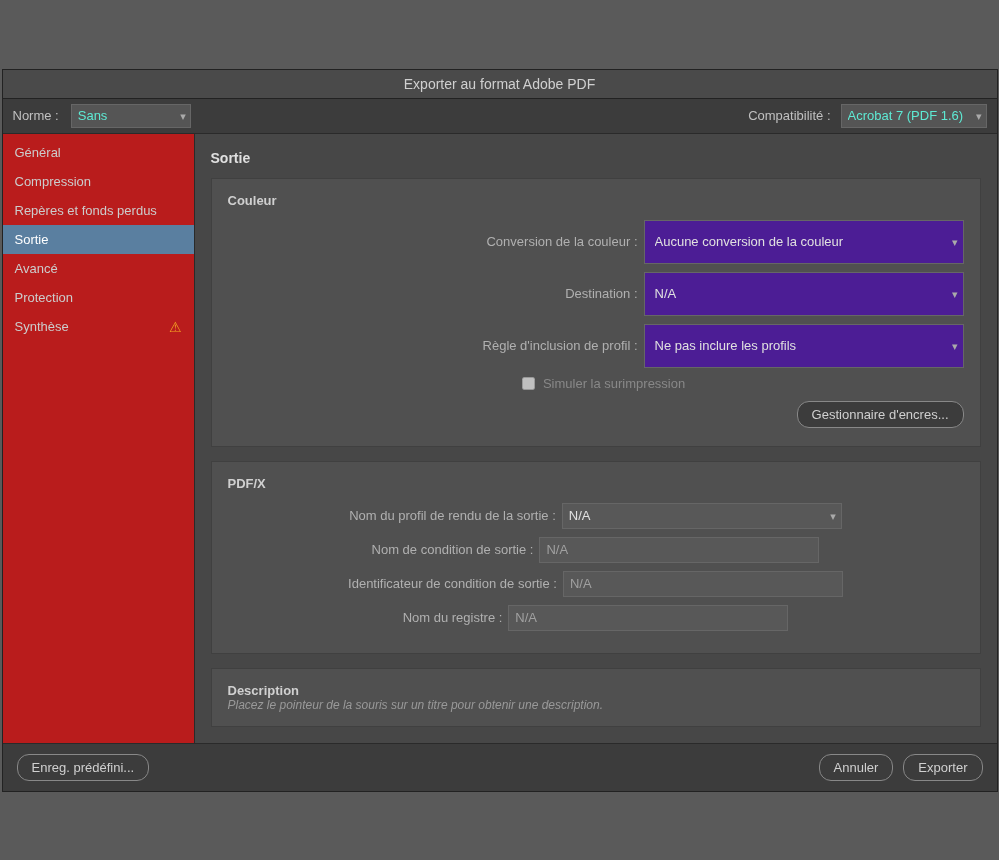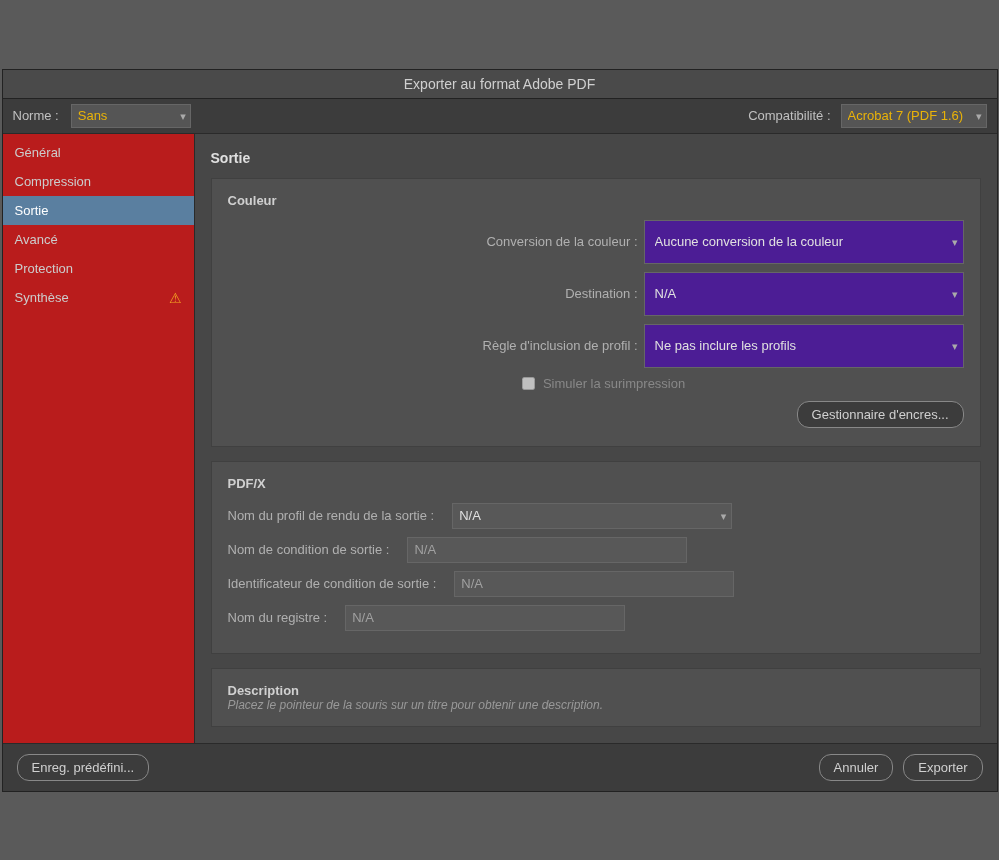--- a/index.html
+++ b/index.html
@@ -85,21 +85,21 @@
     .second-bar label {
       color: #c0c0c0;
       font-size: 13px;
     }
     .second-bar .select-wrap {
       position: relative;
       display: inline-block;
     }
     .second-bar select {
       background: #555;
-      color: #eab308;
+      color: #5eead4;
       border: 1px solid #666;
       padding: 2px 22px 2px 6px;
       font-size: 13px;
       height: 24px;
       appearance: none;
       -webkit-appearance: none;
       min-width: 120px;
     }
     .second-bar .select-wrap::after {
       content: '▾';
@@ -232,23 +232,23 @@
       color: #d0d0d0;
       border: 1px solid #888;
       padding: 5px 14px;
       font-size: 13px;
       cursor: pointer;
       border-radius: 12px;
     }
     .pdfx-row {
       display: flex;
       align-items: center;
-      justify-content: flex-start;
+      justify-content: center;
       margin-bottom: 8px;
-      gap: 18px;
+      gap: 6px;
     }
     .pdfx-row label {
       color: #b0b0b0;
       font-size: 13px;
       text-align: right;
       white-space: nowrap;
     }
     .pdfx-row .select-wrap {
       position: relative;
       width: 280px;
@@ -344,20 +344,23 @@
 
   <div class="main-area">
 
     <div class="sidebar">
       <div class="sidebar-item">
         <span>Général</span>
       </div>
       <div class="sidebar-item">
         <span>Compression</span>
       </div>
+      <div class="sidebar-item">
+        <span>Repères et fonds perdus</span>
+      </div>
       <div class="sidebar-item active">
         <span>Sortie</span>
       </div>
       <div class="sidebar-item">
         <span>Avancé</span>
       </div>
       <div class="sidebar-item">
         <span>Protection</span>
       </div>
       <div class="sidebar-item">

